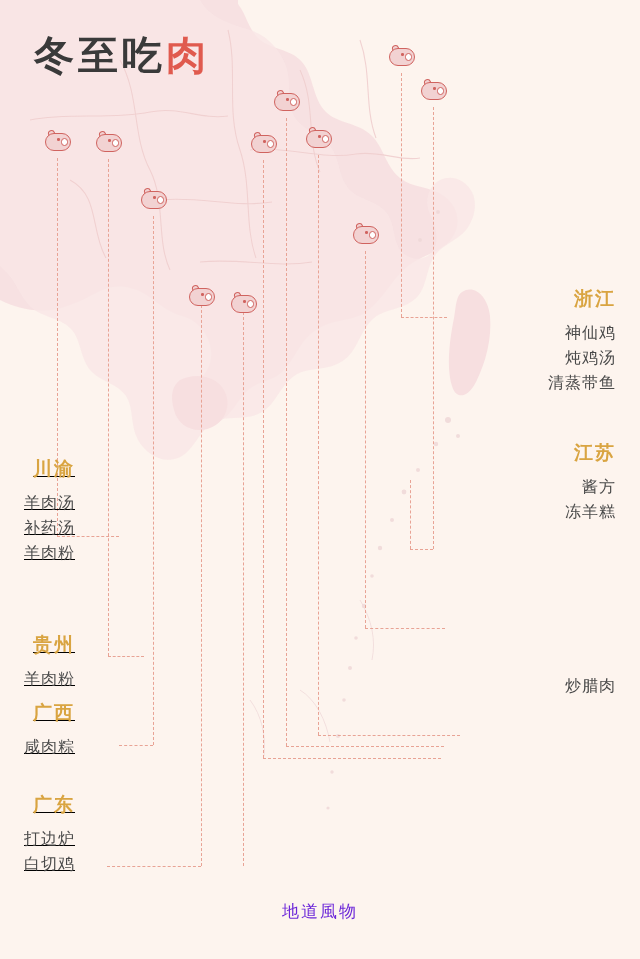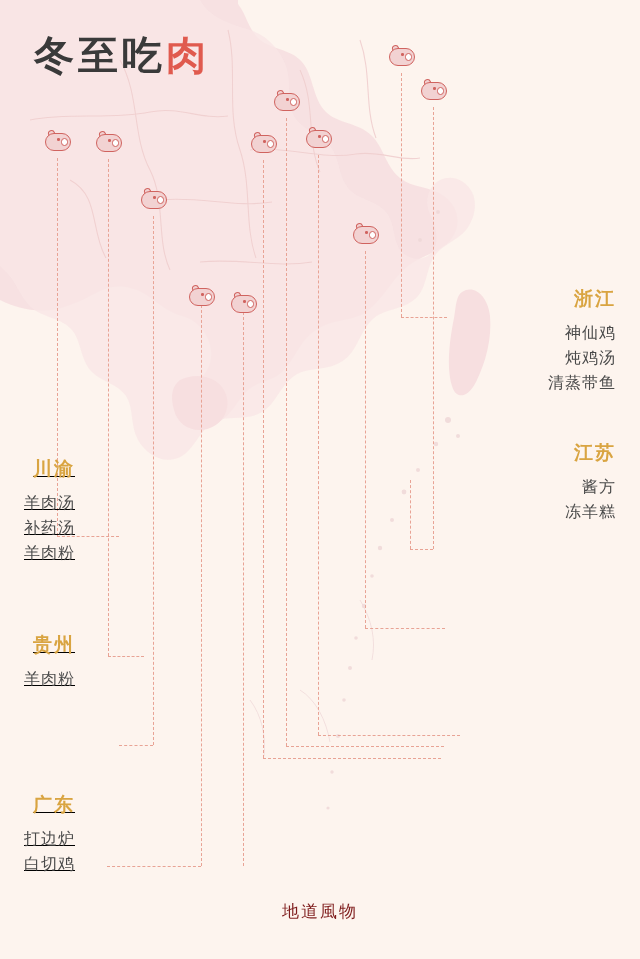--- a/index.html
+++ b/index.html
@@ -65,21 +65,21 @@
   }
   .block .dish {
     color:#4a4a4a; font-size:16px; line-height:1.55; letter-spacing:1px;
     font-family:"DejaVu Sans", sans-serif; white-space:nowrap;
   }
   .block.right { text-align:right; }
   .block.left  { text-align:right;text-decoration:underline; }
 
   .footer {
     position:absolute; left:0; bottom:36px; width:100%;
-    text-align:center; color:#7f1d1d; font-size:17px; letter-spacing:2px;
+    text-align:center; color:#6d28d9; font-size:17px; letter-spacing:2px;
     font-family:"DejaVu Sans", sans-serif;
   }
 </style>
 </head>
 <body>
 
 <div id="stage">
 
   <svg class="map-layer" viewBox="0 0 640 959" xmlns="http://www.w3.org/2000/svg">
 
@@ -261,20 +261,24 @@
     <div class="dish">羊肉汤</div>
     <div class="dish">补药汤</div>
     <div class="dish">羊肉粉</div>
   </div>
 
   <div class="block left" style="left:24px; top:632px;">
     <div class="prov">贵州</div>
     <div class="dish">羊肉粉</div>
   </div>
 
+  <div class="block left" style="left:24px; top:700px;">
+    <div class="prov">广西</div>
+    <div class="dish">咸肉粽</div>
+  </div>
 
   <div class="block left" style="left:24px; top:792px;">
     <div class="prov">广东</div>
     <div class="dish">打边炉</div>
     <div class="dish">白切鸡</div>
   </div>
 
   <div class="block right" style="right:24px; top:286px;">
     <div class="prov">浙江</div>
     <div class="dish">神仙鸡</div>
@@ -283,17 +287,18 @@
   </div>
 
   <div class="block right" style="right:24px; top:440px;">
     <div class="prov">江苏</div>
     <div class="dish">酱方</div>
     <div class="dish">冻羊糕</div>
   </div>
 
 
   <div class="block right" style="right:24px; top:674px;">
+    <div class="dish">炒腊肉</div>
   </div>
 
   <div class="footer">地道風物</div>
 
 </div>
 
 </body></html>

